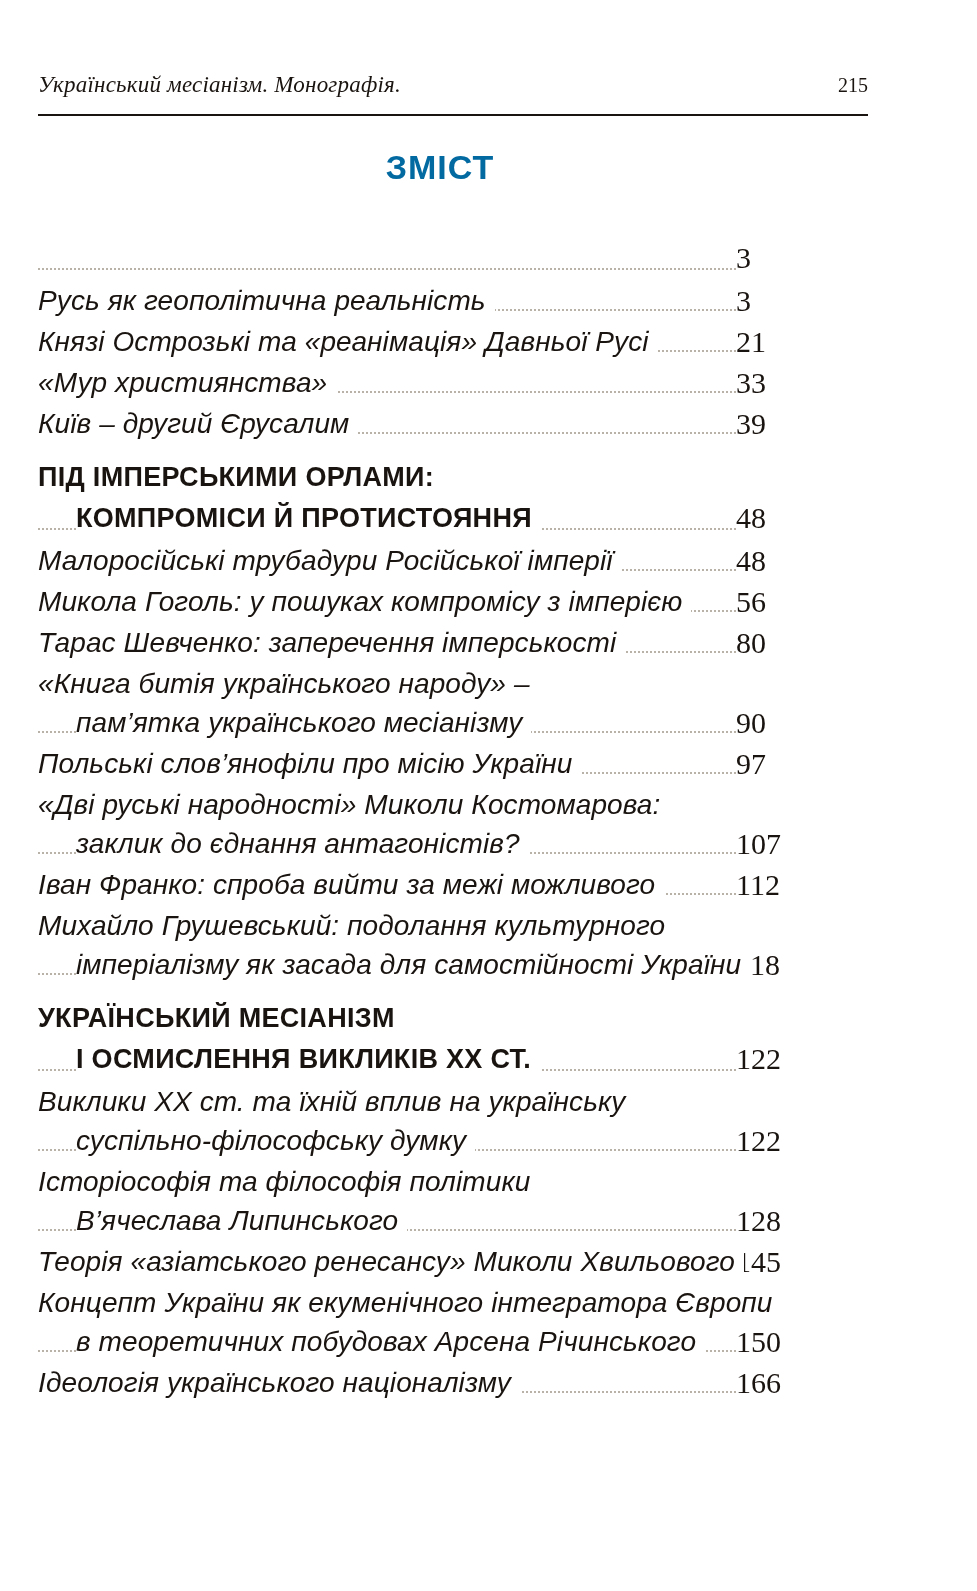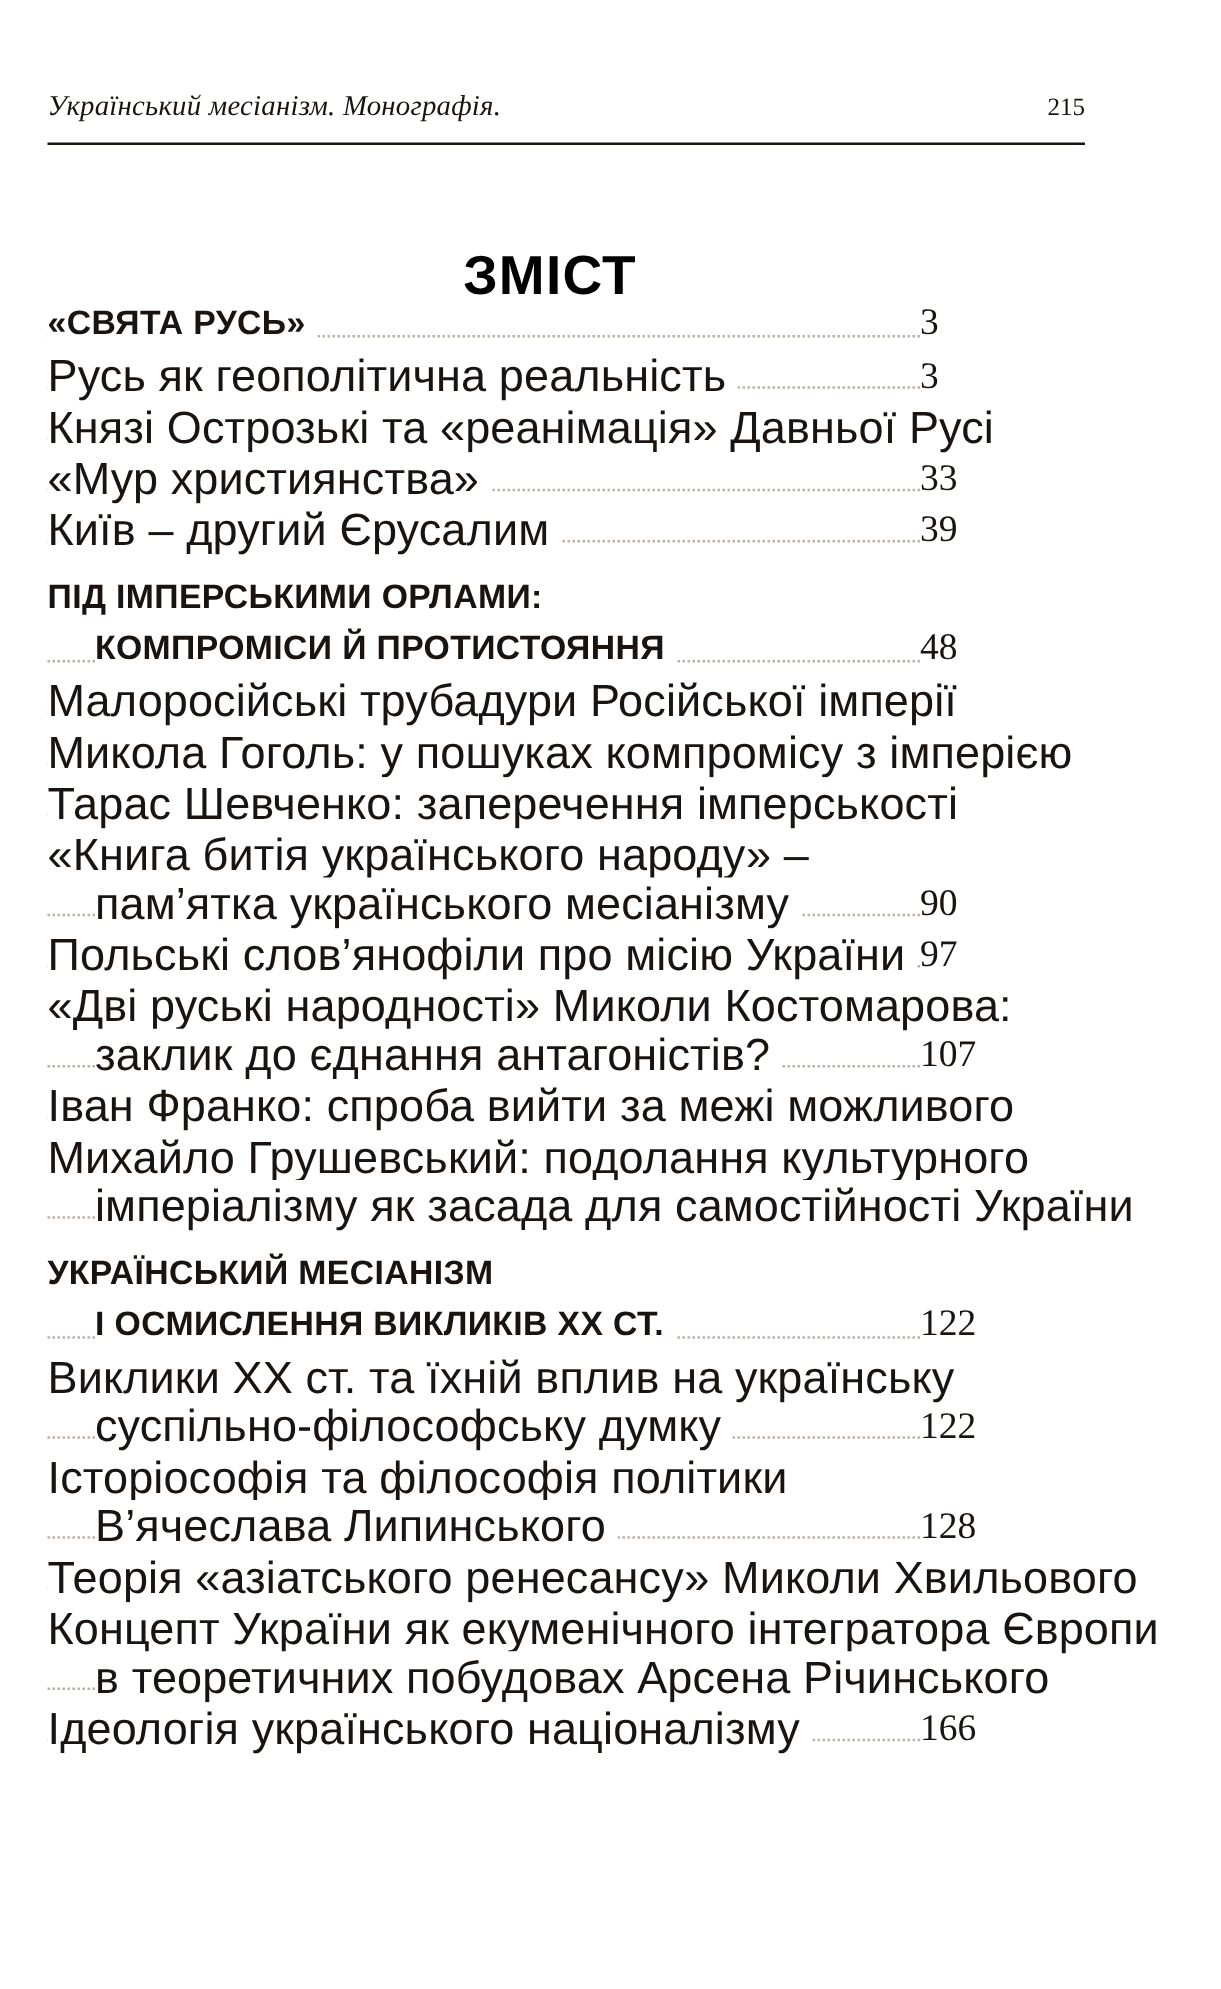--- a/index.html
+++ b/index.html
@@ -59,24 +59,23 @@
 
   
   .toc-title {
     position: absolute;
     left: 0;
     top: 148px;
     width: 880px;
     text-align: center;
     font-family: "Liberation Sans", sans-serif;
     font-weight: bold;
-    font-size: 44px;
+    font-size: 34px;
     letter-spacing: 1px;
-    color: #000000;
-    margin-top: 48px;
+    color: #0369a1;
   }
 
   
   .toc {
     position: absolute;
     left: 38px;
     top: 238px;
     width: 830px;
   }
 
@@ -131,41 +130,42 @@
     font-family: "Liberation Sans", sans-serif;
     font-weight: bold;
     font-size: 27px;
     letter-spacing: 0.3px;
   }
   .section .line { height: 41px; line-height: 41px; }
 
   
   .item .line-text {
     font-family: "Liberation Sans", sans-serif;
-    font-size: 36px;
+    font-style: italic;
+    font-size: 28px;
     letter-spacing: 0.1px;
   }
 </style>
 </head>
 <body>
 
 <div class="page">
 
   <div class="running-head">
     <span class="running-head-title">Український месіанізм. Монографія.</span>
     <span class="running-head-page">215</span>
   </div>
   <div class="head-rule"></div>
 
   <div class="toc-title">ЗМІСТ</div>
 
   <div class="toc" id="toc">
       <div class="entry section">
         <div class="entry-lines">
-          <div class="line"><span class="leader"></span><span class="line-text">«СВЯТА РУСЬ»</span><span class="pagenum">3</span></div>
+          <div class="line"><span class="leader"></span><span class="pagenum">3</span></div>
         </div>
       </div>
       <div class="entry item">
         <div class="entry-lines">
           <div class="line"><span class="leader"></span><span class="line-text">Русь як геополітична реальність</span><span class="pagenum">3</span></div>
         </div>
       </div>
       <div class="entry item">
         <div class="entry-lines">
           <div class="line"><span class="leader"></span><span class="line-text">Князі Острозькі та «реанімація» Давньої Русі</span><span class="pagenum">21</span></div>

